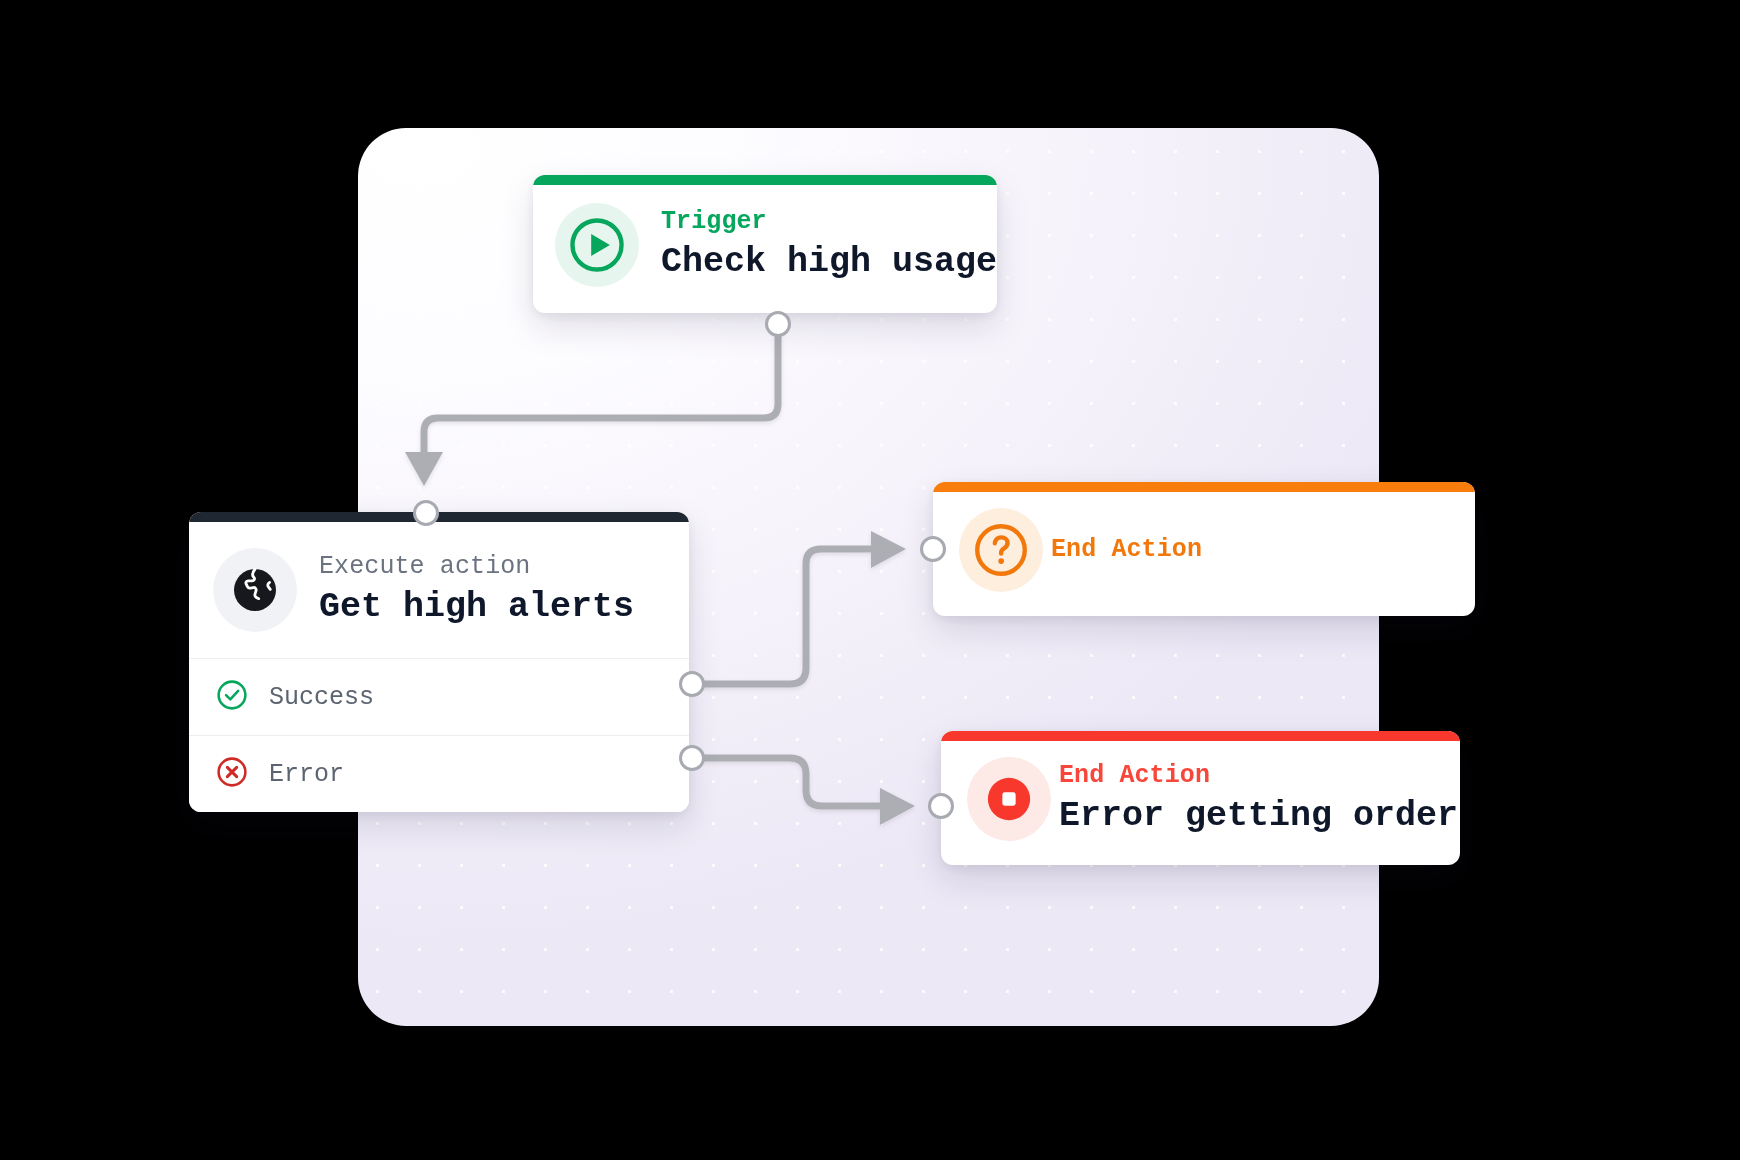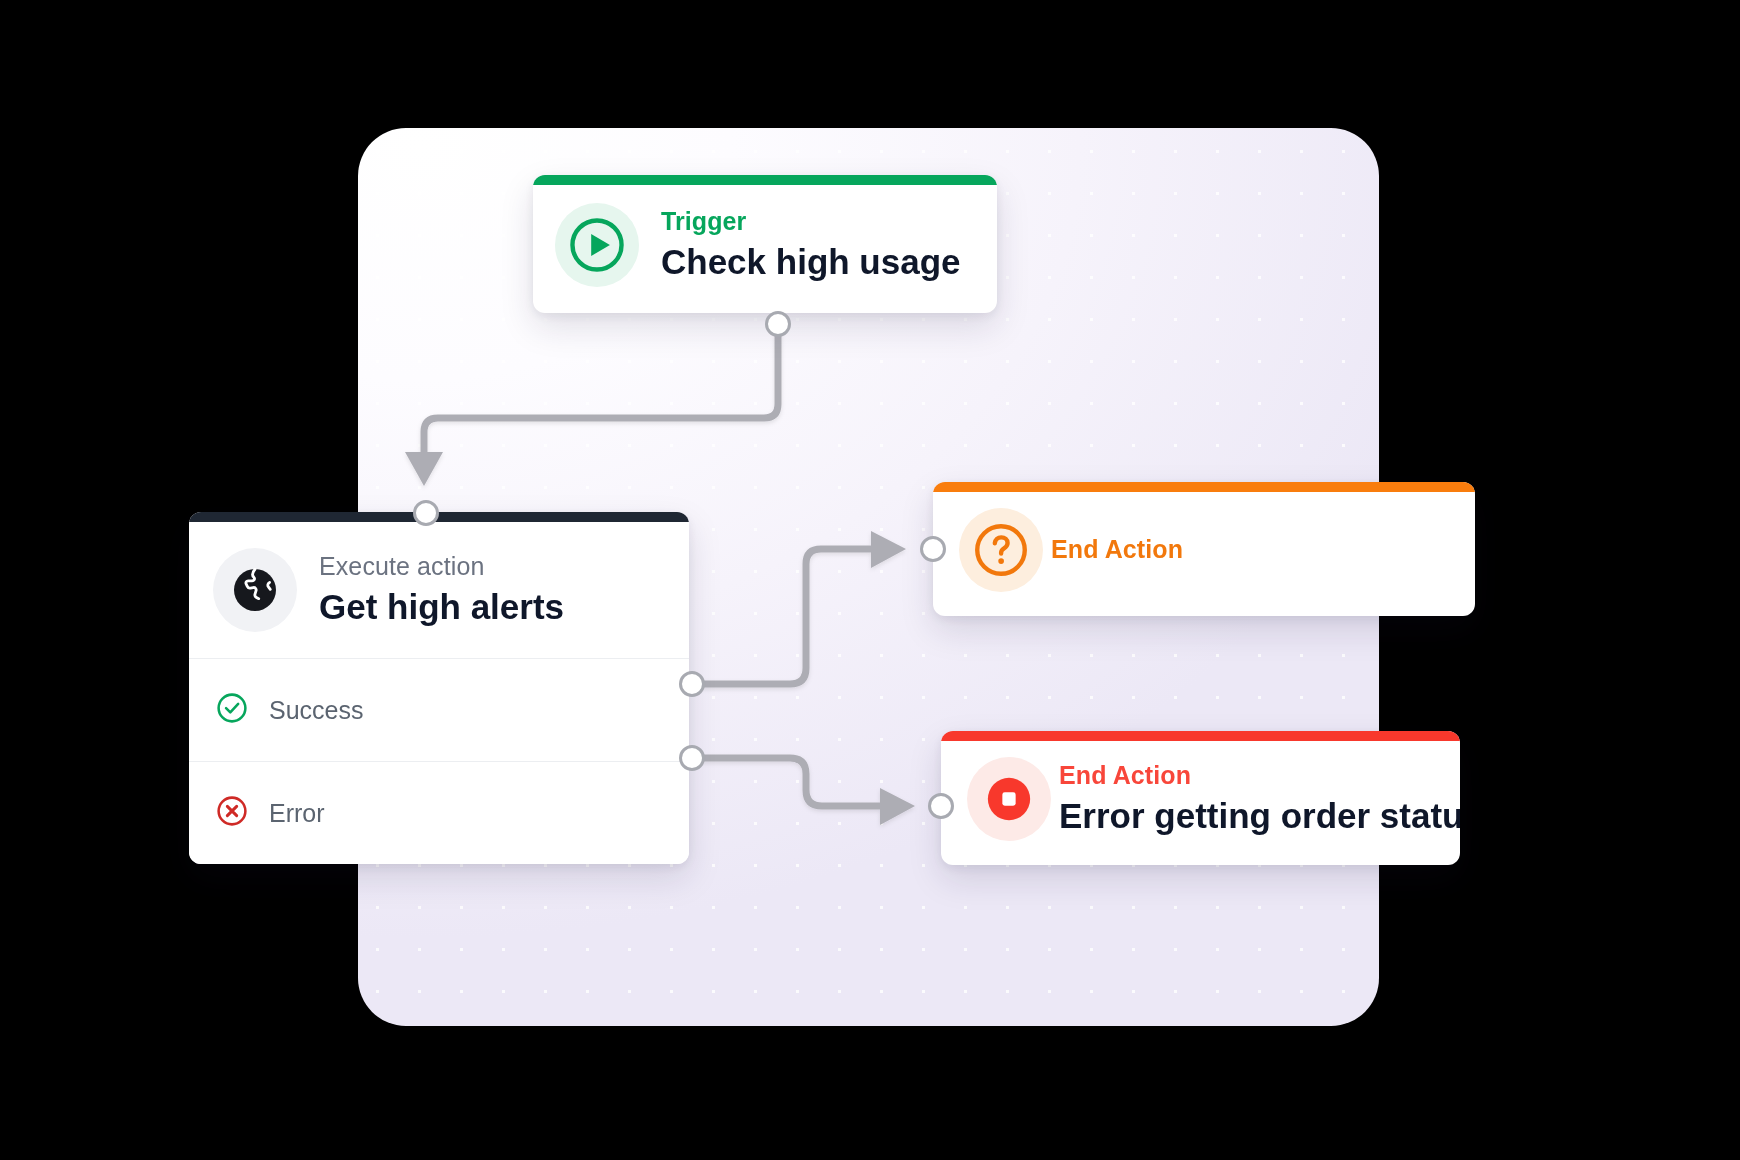--- a/index.html
+++ b/index.html
@@ -12,20 +12,21 @@
     height: 1160px;
     font-family: "Liberation Sans", sans-serif;
     overflow: hidden;
   }
 
   #stage {
     position: relative;
     width: 1464px;
     height: 1160px;
     background: #000000;
+    font-family: Liberation Mono, monospace;
   }
 
   
   .canvas-panel {
     position: absolute;
     left: 358px;
     top: 128px;
     width: 1021px;
     height: 898px;
     border-radius: 48px;
@@ -117,21 +118,21 @@
   }
   #node-execute .node-accent { background: #1f2733; }
   #node-execute .node-ico { background: #f1f2f5; }
   #node-execute .node-kicker { color: #6b7280; font-weight: 400; font-size: 25px; }
   #node-execute .node-body { padding: 26px 26px 26px 24px; gap: 22px; }
 
   .port-row {
     display: flex;
     align-items: center;
     gap: 20px;
-    padding: 17px 26px;
+    padding: 4px 26px;
     height: 68px;
     border-top: 1px solid #eceef1;
     background: #ffffff;
   }
   .port-label {
     font-size: 25px;
     color: #5b6470;
     font-weight: 400;
   }
 

